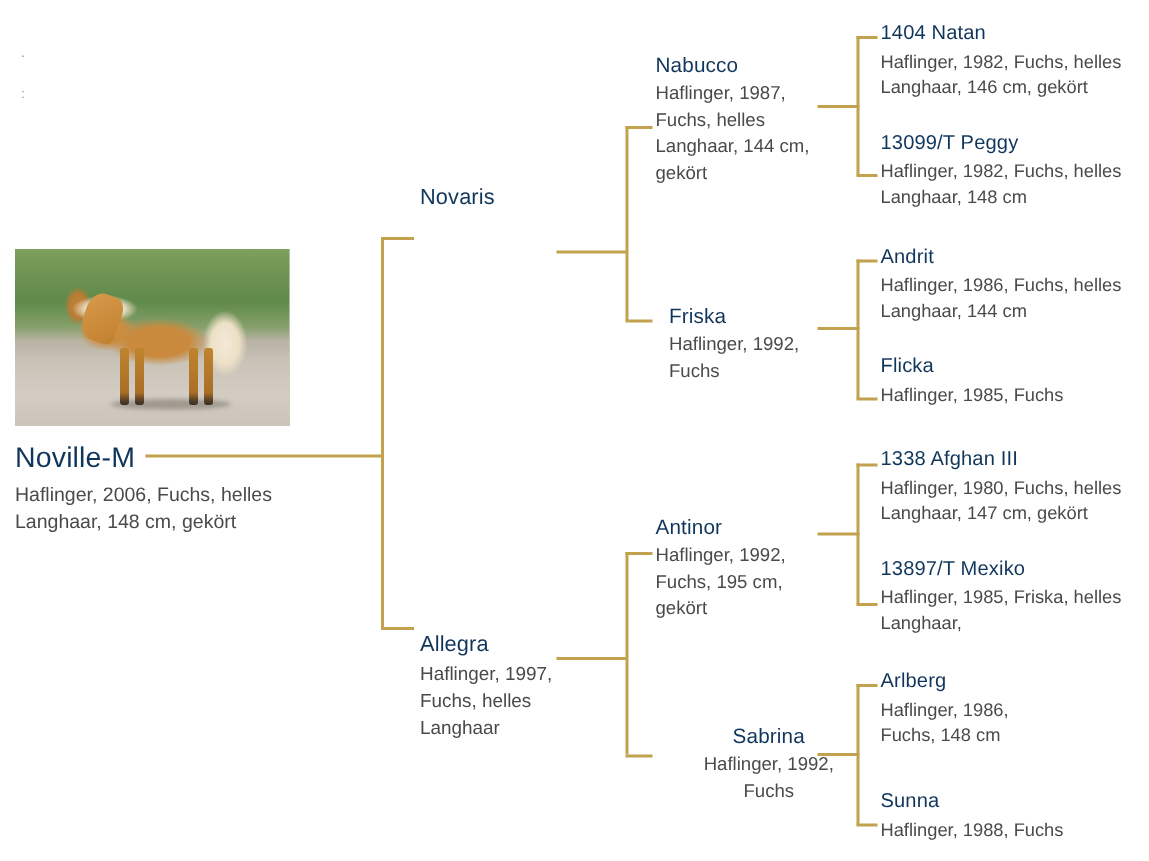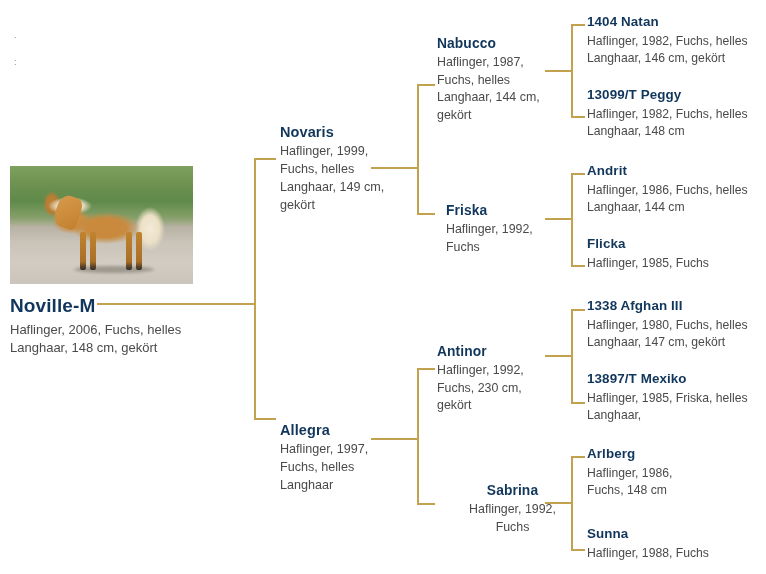--- a/index.html
+++ b/index.html
@@ -23,21 +23,21 @@
     width: 766px;
     height: 574px;
   }
 
   
   .node {
     position: absolute;
   }
   .node .name {
     color: #11365c;
-    font-weight: bold;
+    font-weight: normal;
     line-height: 1.25;
     letter-spacing: .1px;
   }
   .node .details {
     color: #4a4a4a;
     line-height: 1.42;
   }
 
   
   .gen1 .name { font-size: 19px; margin-bottom: 3px; }
@@ -183,41 +183,40 @@
   <div class="line h" style="left:571px; top:456px; width:14px;"></div>
   <div class="line h" style="left:571px; top:549px; width:14px;"></div>
 
   <div class="node gen1" style="left:10px; top:294px; width:230px;">
     <div class="name">Noville-M</div>
     <div class="details" style="width:190px;">Haflinger, 2006, Fuchs, helles Langhaar, 148 cm, gekört</div>
   </div>
 
   <div class="node gen2" style="left:280px; top:123px; width:108px;">
     <div class="name">Novaris</div>
-    <div class="details">Haflinger, 1999, Fuchs, helles Langhaar, 149 cm, gekört</div>
   </div>
 
   <div class="node gen2" style="left:280px; top:396px; width:108px;margin-top:25px;">
     <div class="name">Allegra</div>
     <div class="details">Haflinger, 1997, Fuchs, helles Langhaar</div>
   </div>
 
   <div class="node gen3" style="left:437px; top:35px; width:105px;">
     <div class="name">Nabucco</div>
     <div class="details">Haflinger, 1987, Fuchs, helles Langhaar, 144 cm, gekört</div>
   </div>
 
   <div class="node gen3" style="left:446px; top:202px; width:105px;">
     <div class="name">Friska</div>
     <div class="details">Haflinger, 1992, Fuchs</div>
   </div>
 
   <div class="node gen3" style="left:437px; top:343px; width:105px;">
     <div class="name">Antinor</div>
-    <div class="details">Haflinger, 1992, Fuchs, 230 cm, gekört</div>
+    <div class="details">Haflinger, 1992, Fuchs, 195 cm, gekört</div>
   </div>
 
   <div class="node gen3" style="left:460px; top:482px; width:105px;text-align:center;">
     <div class="name">Sabrina</div>
     <div class="details">Haflinger, 1992, Fuchs</div>
   </div>
 
   <div class="node gen4" style="left:587px; top:14px; width:176px;">
     <div class="name">1404 Natan</div>
     <div class="details">Haflinger, 1982, Fuchs, helles Langhaar, 146 cm, gekört</div>

